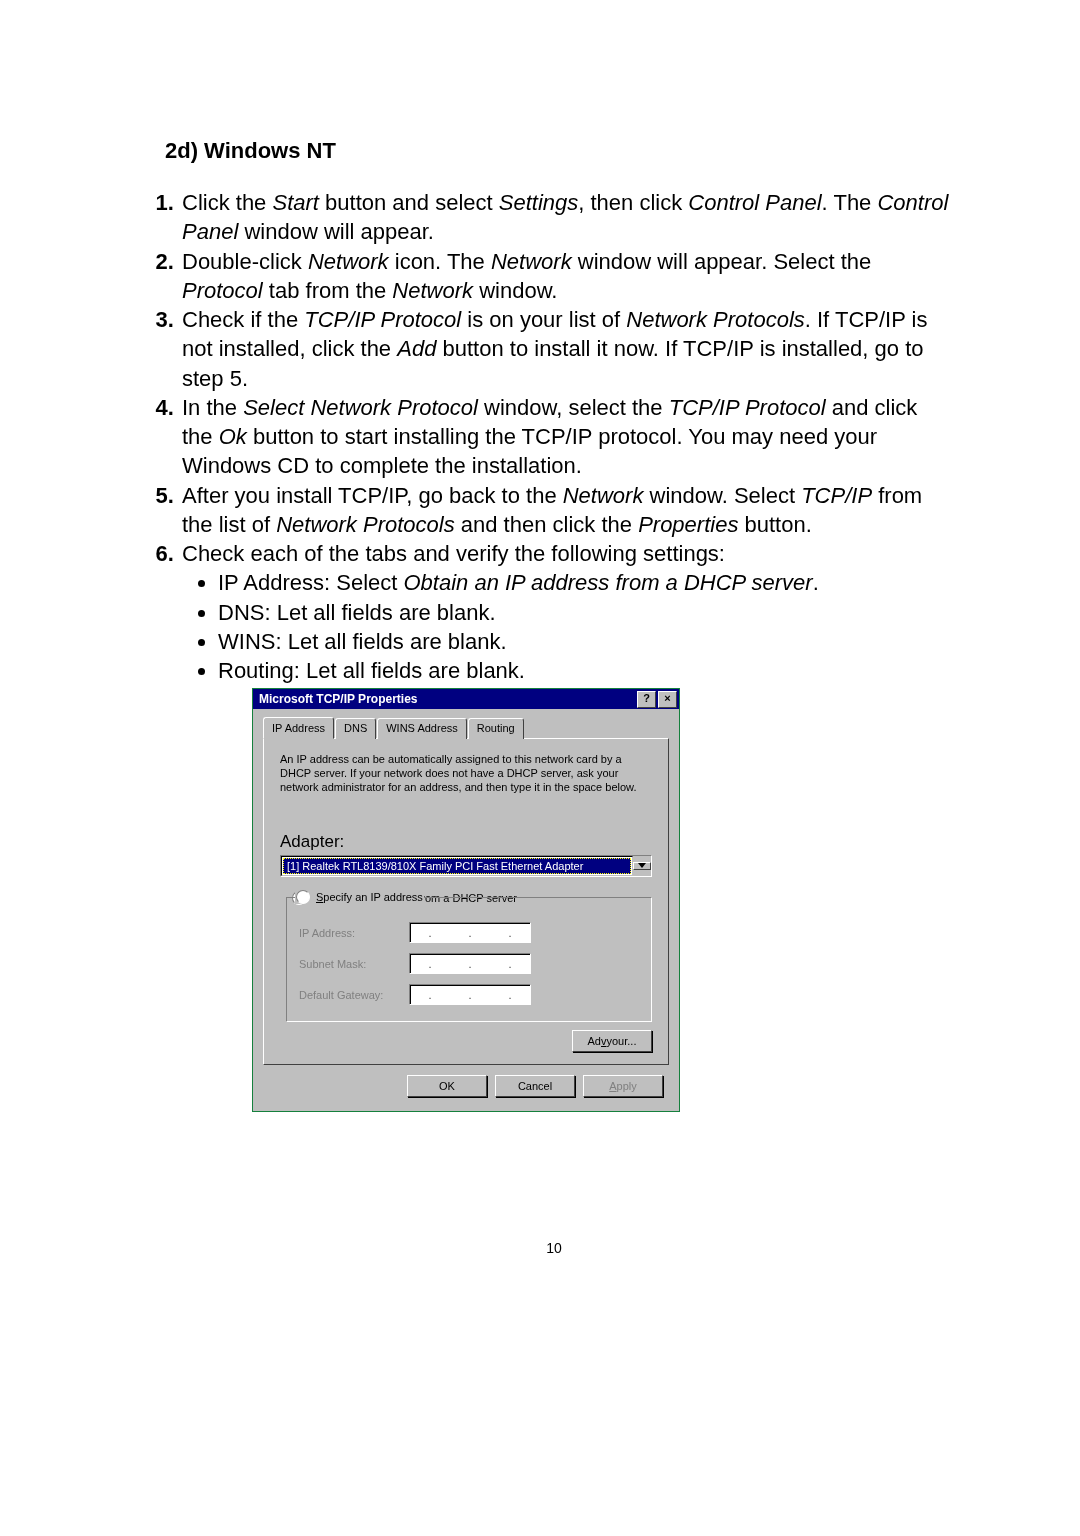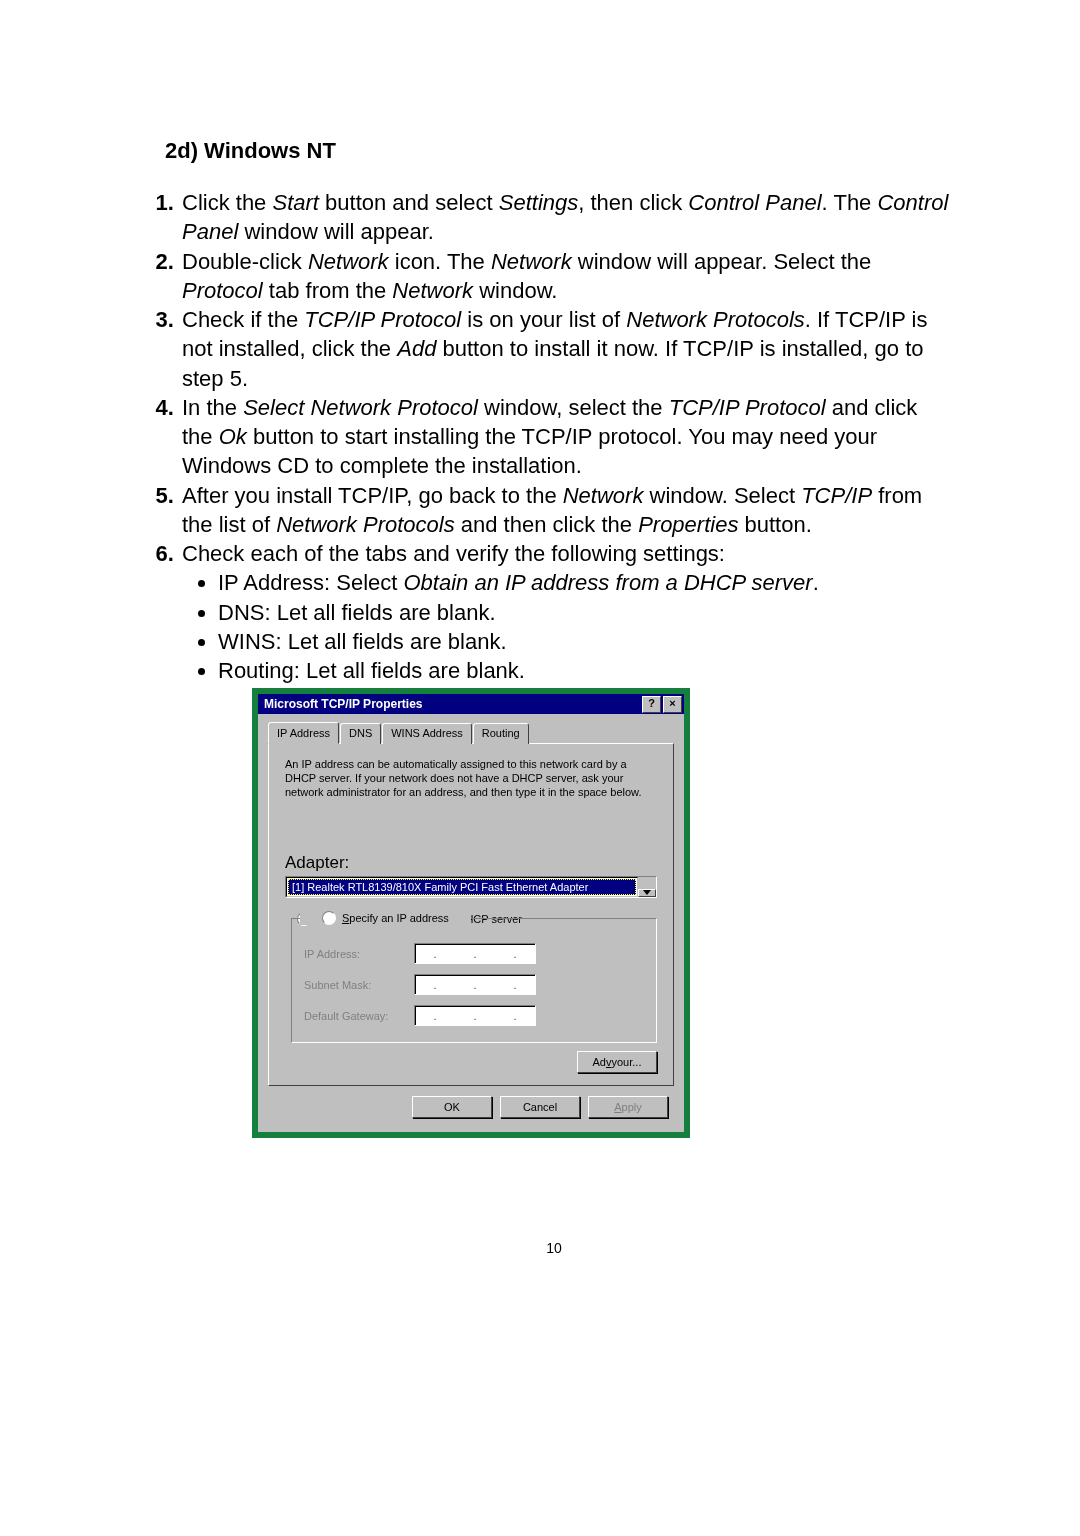--- a/index.html
+++ b/index.html
@@ -62,21 +62,21 @@
   }
 
   .dialog-wrap {
     position: absolute;
     left: 252px;
     top: 688px;
     width: 426px;
   }
   .dlg {
     width: 426px;
-    border: 6px solid #15803d;
+    border: 1px solid #15803d;
     background: #bfbfbf;
     font-family: "MS Sans Serif", Tahoma, Arial, sans-serif;
   }
   .titlebar {
     height: 20px;
     background: #000080;
     color: #fff;
     display: flex;
     align-items: center;
     padding: 0 2px 0 6px;
@@ -134,29 +134,29 @@
     border-right-color: #404040;
     border-bottom-color: #404040;
     padding: 14px 16px 12px 16px;
     background: #bfbfbf;
     position: relative;
     z-index: 1;
   }
   .desc {
     font-size: 11px;
     line-height: 1.25;
-    margin-bottom: 54px;
+    margin-bottom: 38px;
   }
   .lbl {
     font-size: 17px;
     margin-bottom: 3px;
   }
   .combo {
     display: flex;
-    align-items: flex-end;
+    align-items: center;
     height: 20px;
     margin-bottom: 14px;
     border: 1px solid #808080;
     border-right-color: #fff;
     border-bottom-color: #fff;
   }
   .combo-inner {
     flex: 1;
     background: #fff;
     border: 1px solid #000;
@@ -224,21 +224,21 @@
     border-bottom-color: #fff;
     margin: -12px 0 8px 6px;
     padding: 24px 12px 14px 12px;
     position: relative;
   }
   .group-legend {
     position: absolute;
     top: -8px;
     left: 8px;
     background: #bfbfbf;
-    padding: 0 22px;
+    padding: 0 1px;
     display: flex;
     align-items: center;
   }
   .field-row {
     display: flex;
     align-items: center;
     margin-bottom: 10px;
   }
   .field-row .flabel {
     width: 110px;

